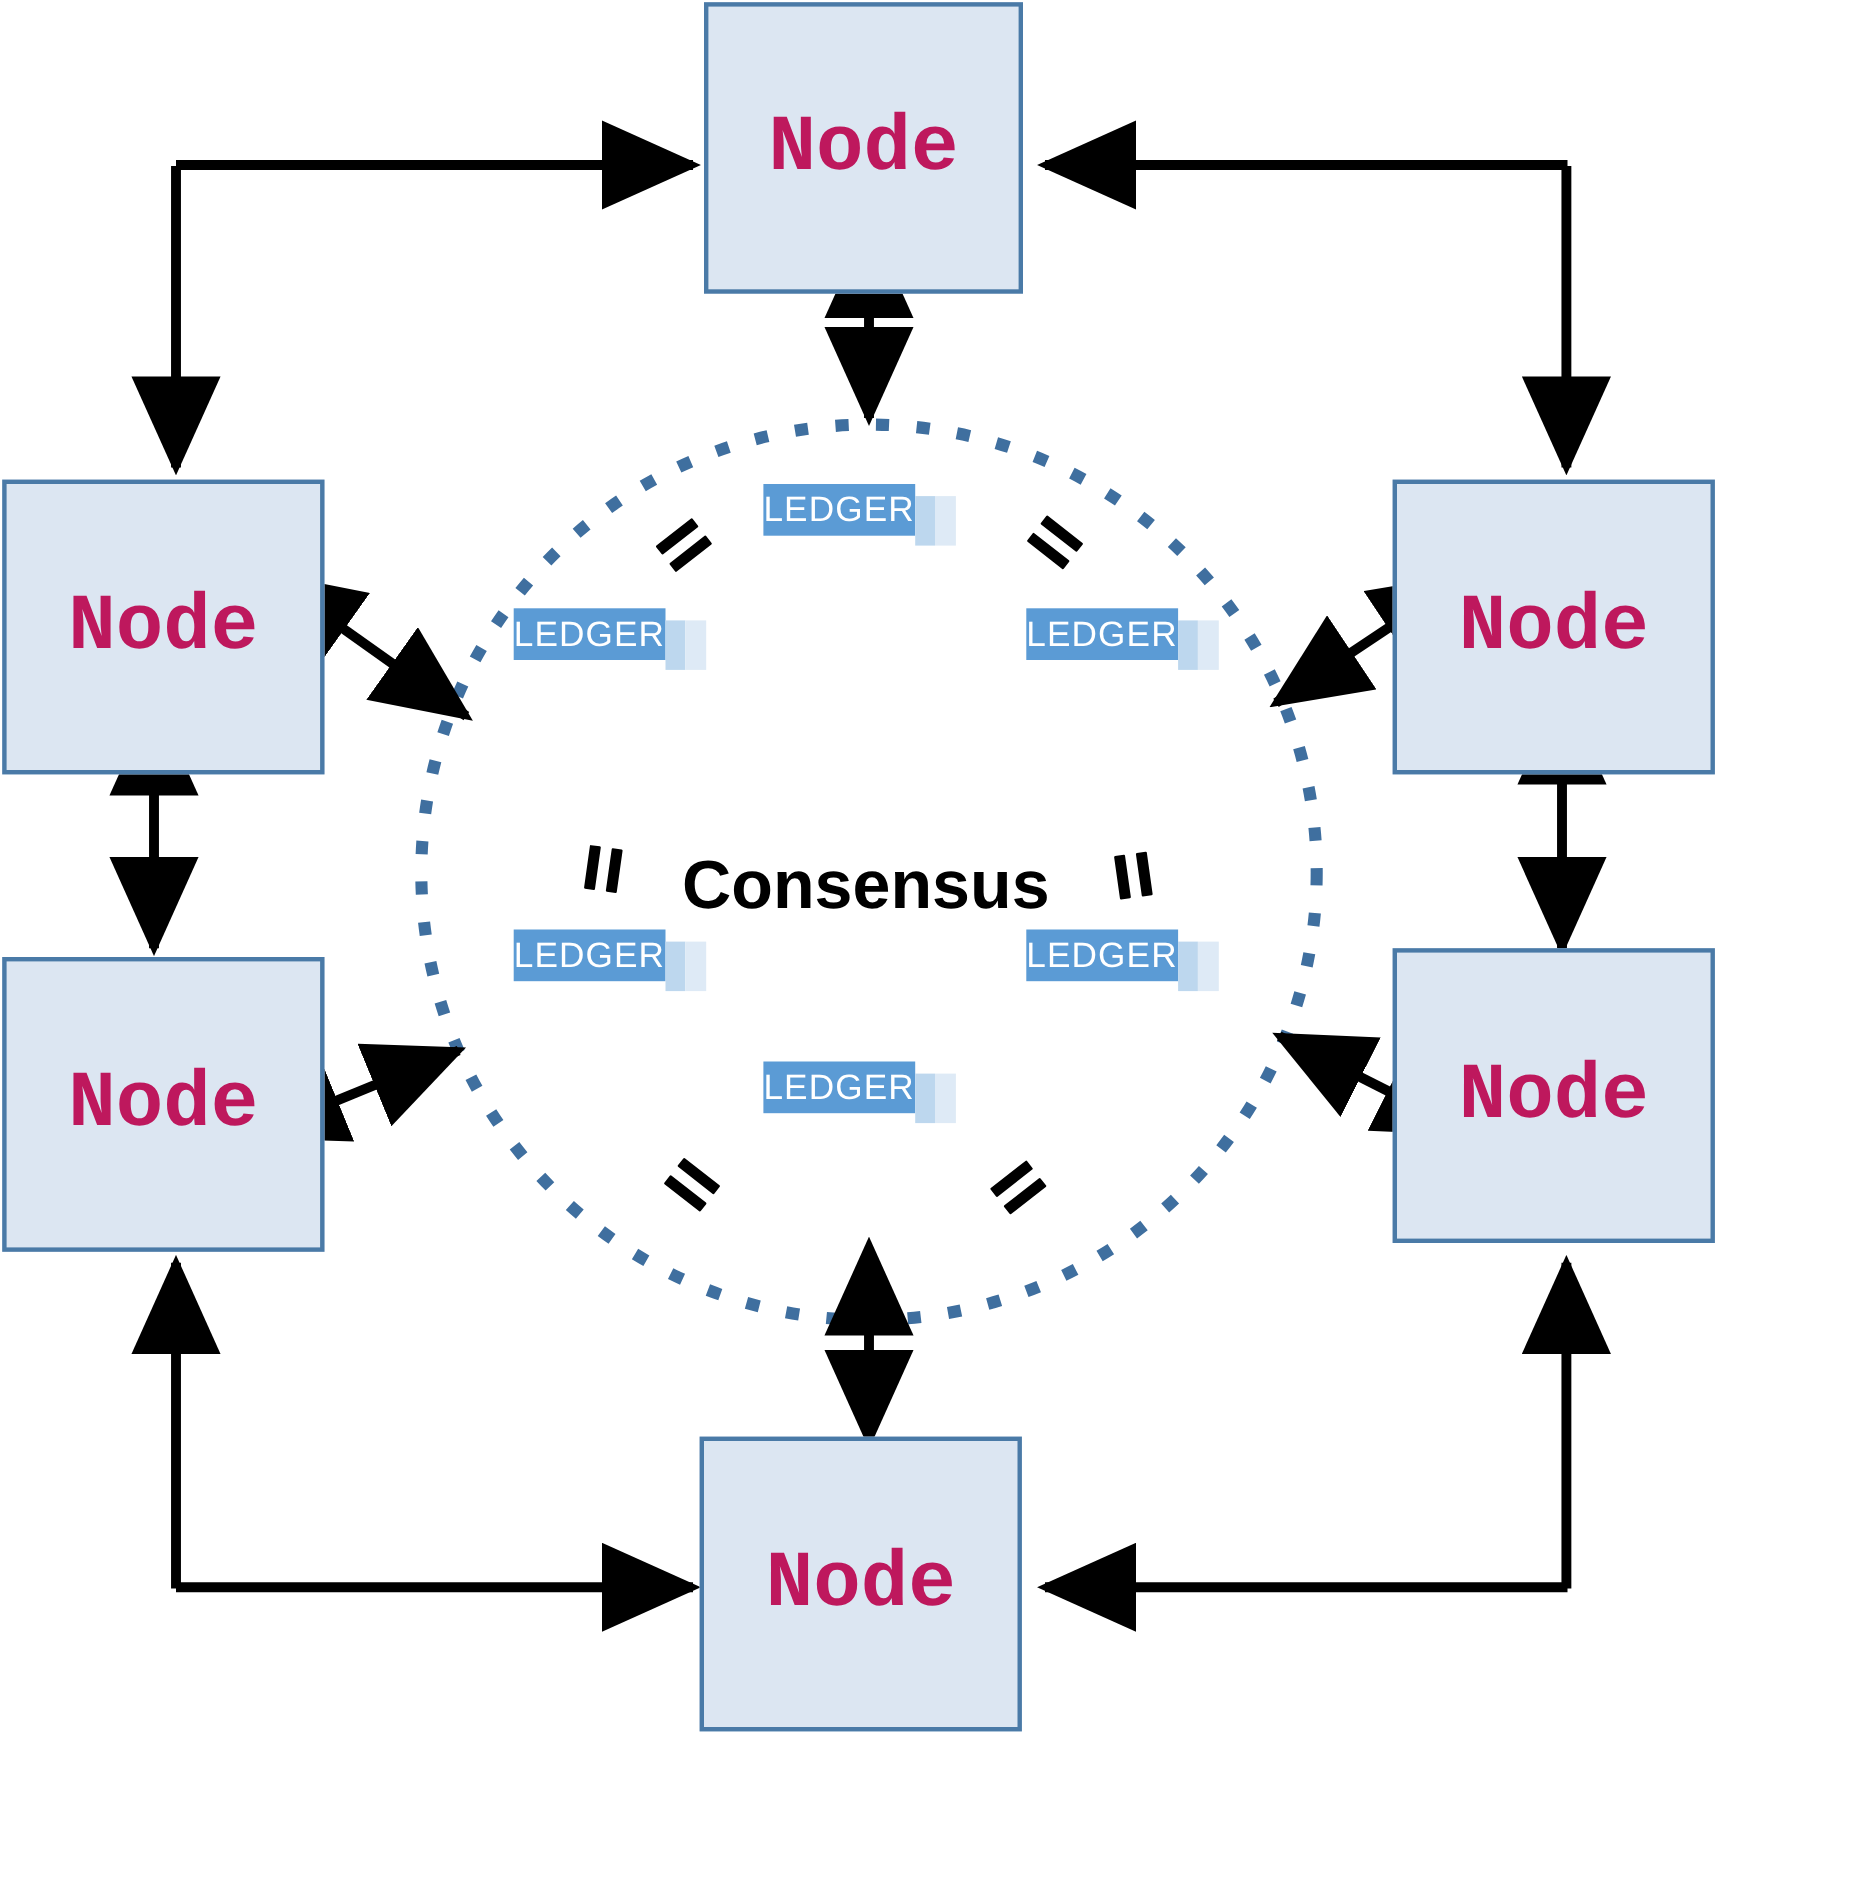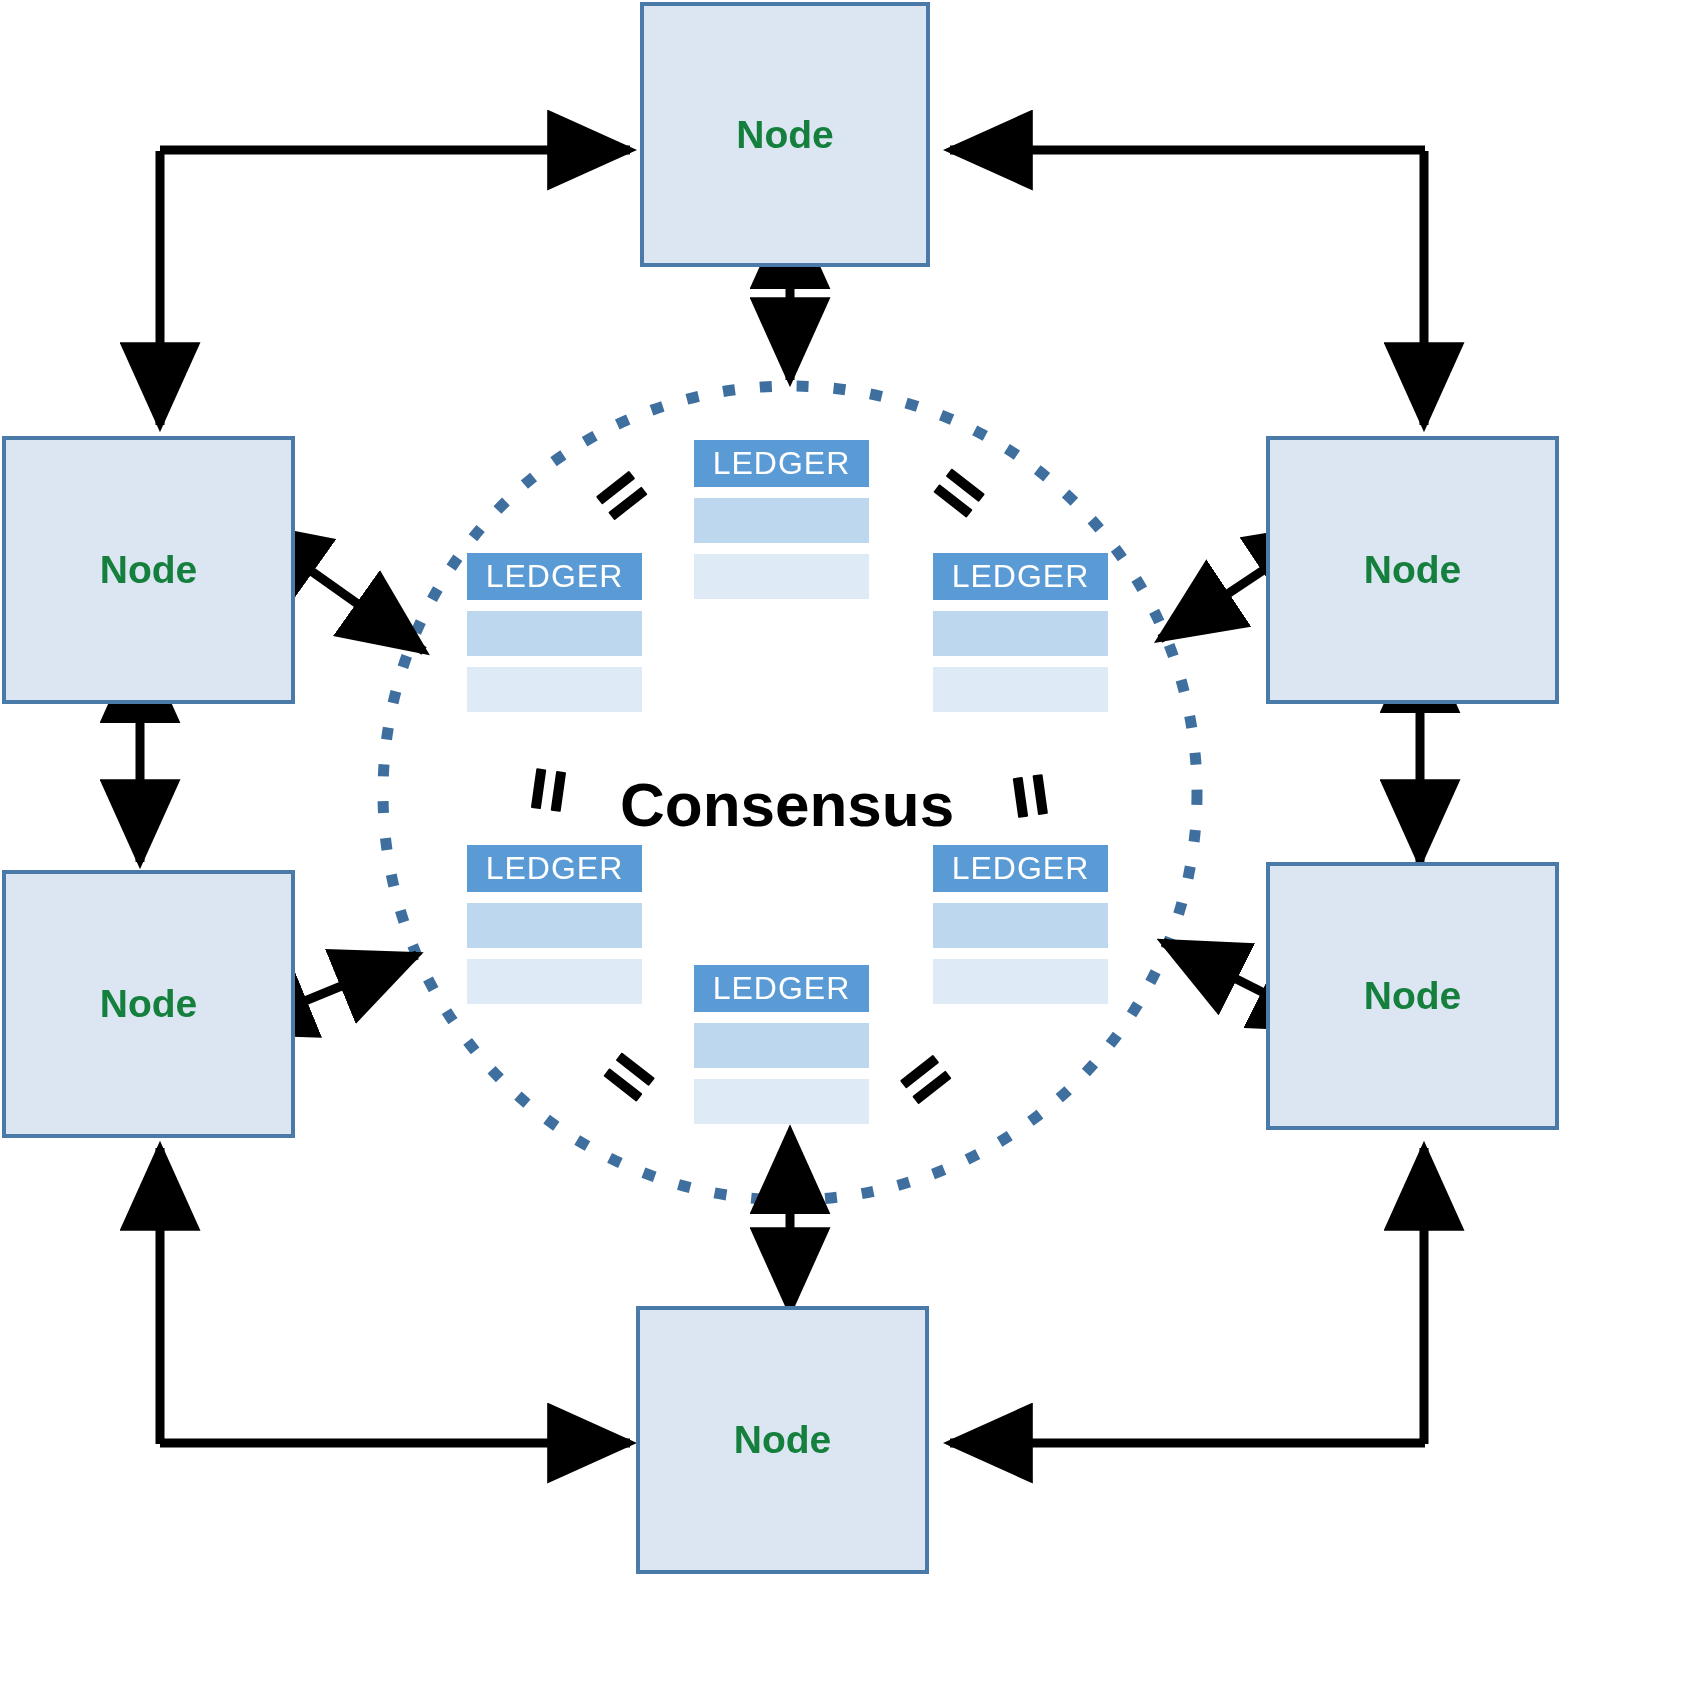--- a/index.html
+++ b/index.html
@@ -3,24 +3,24 @@
 <meta charset="utf-8">
 <style>
   html,body{margin:0;padding:0;background:#ffffff;}
   body{width:1698px;height:1706px;position:relative;overflow:hidden;
        font-family:"Liberation Sans",sans-serif;}
   #stage{position:absolute;left:0;top:0;width:1698px;height:1706px;}
   svg#scene{position:absolute;left:0;top:0;width:1698px;height:1706px;display:block;}
 
   .node-box{position:absolute;background:#dce6f2;border:4px solid #4a7aa7;
             box-sizing:border-box;display:flex;align-items:center;justify-content:center;}
-  .node-label{font-size:39px;font-weight:700;color:#15803d;letter-spacing:0px;
-              font-family:Liberation Sans, sans-serif;}
+  .node-label{font-size:72px;font-weight:700;color:#be185d;letter-spacing:0px;
+              font-family:Liberation Mono, monospace;}
 
-  .ledger{position:absolute;display:flex;flex-direction:column;justify-content:center;}
+  .ledger{position:absolute;display:flex;flex-direction:row;justify-content:center;}
   .ledger-head{background:#5b9bd5;color:#ffffff;display:flex;align-items:center;
                justify-content:center;font-size:32px;font-weight:400;letter-spacing:1px;
                font-family:"Liberation Sans",sans-serif;}
   .ledger-row{width:100%;}
   .row-mid{background:#bdd7ee;}
   .row-light{background:#deeaf6;}
 
   .eq{position:absolute;font-size:0;line-height:0;}
   .eq i{display:block;background:#000;border-radius:1px;}
 

